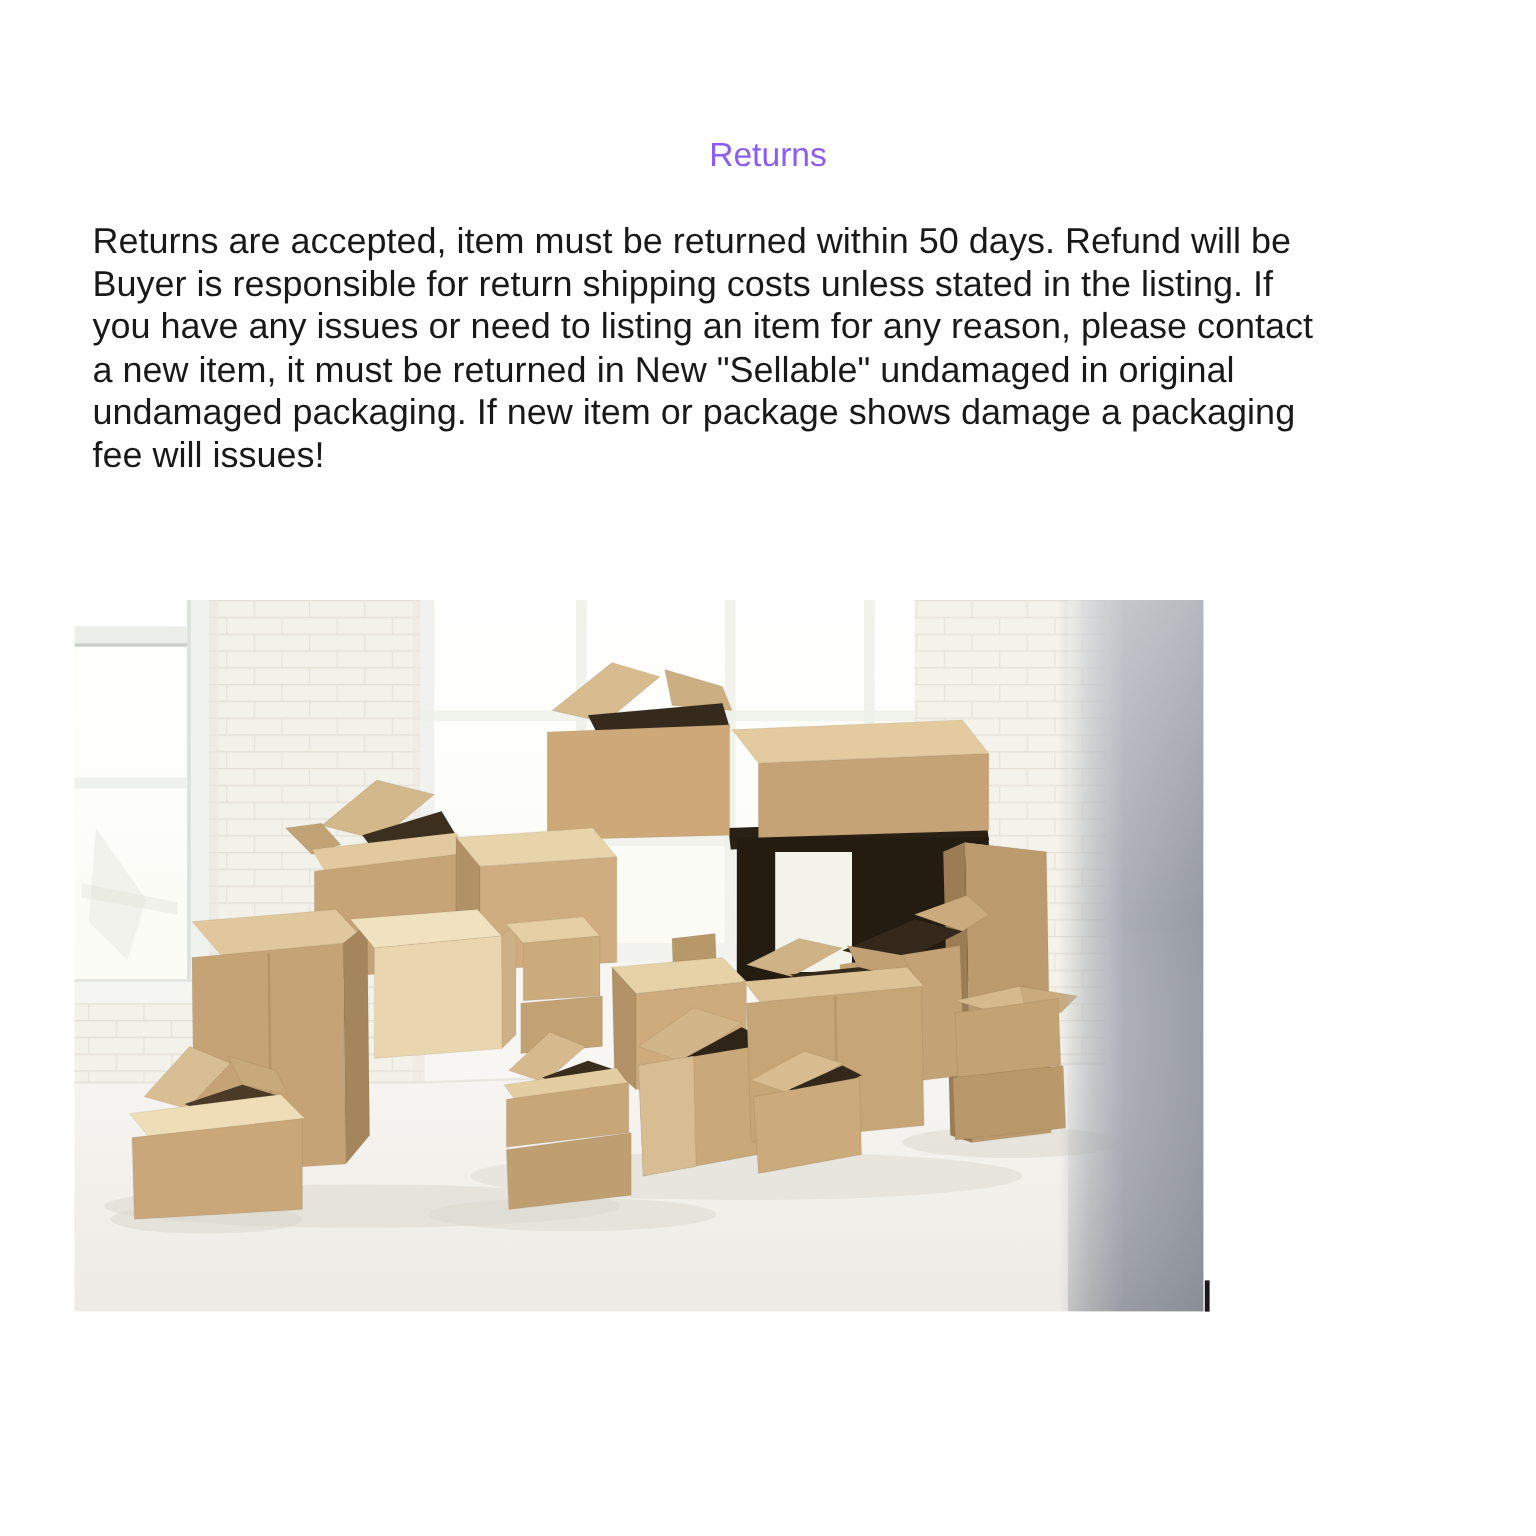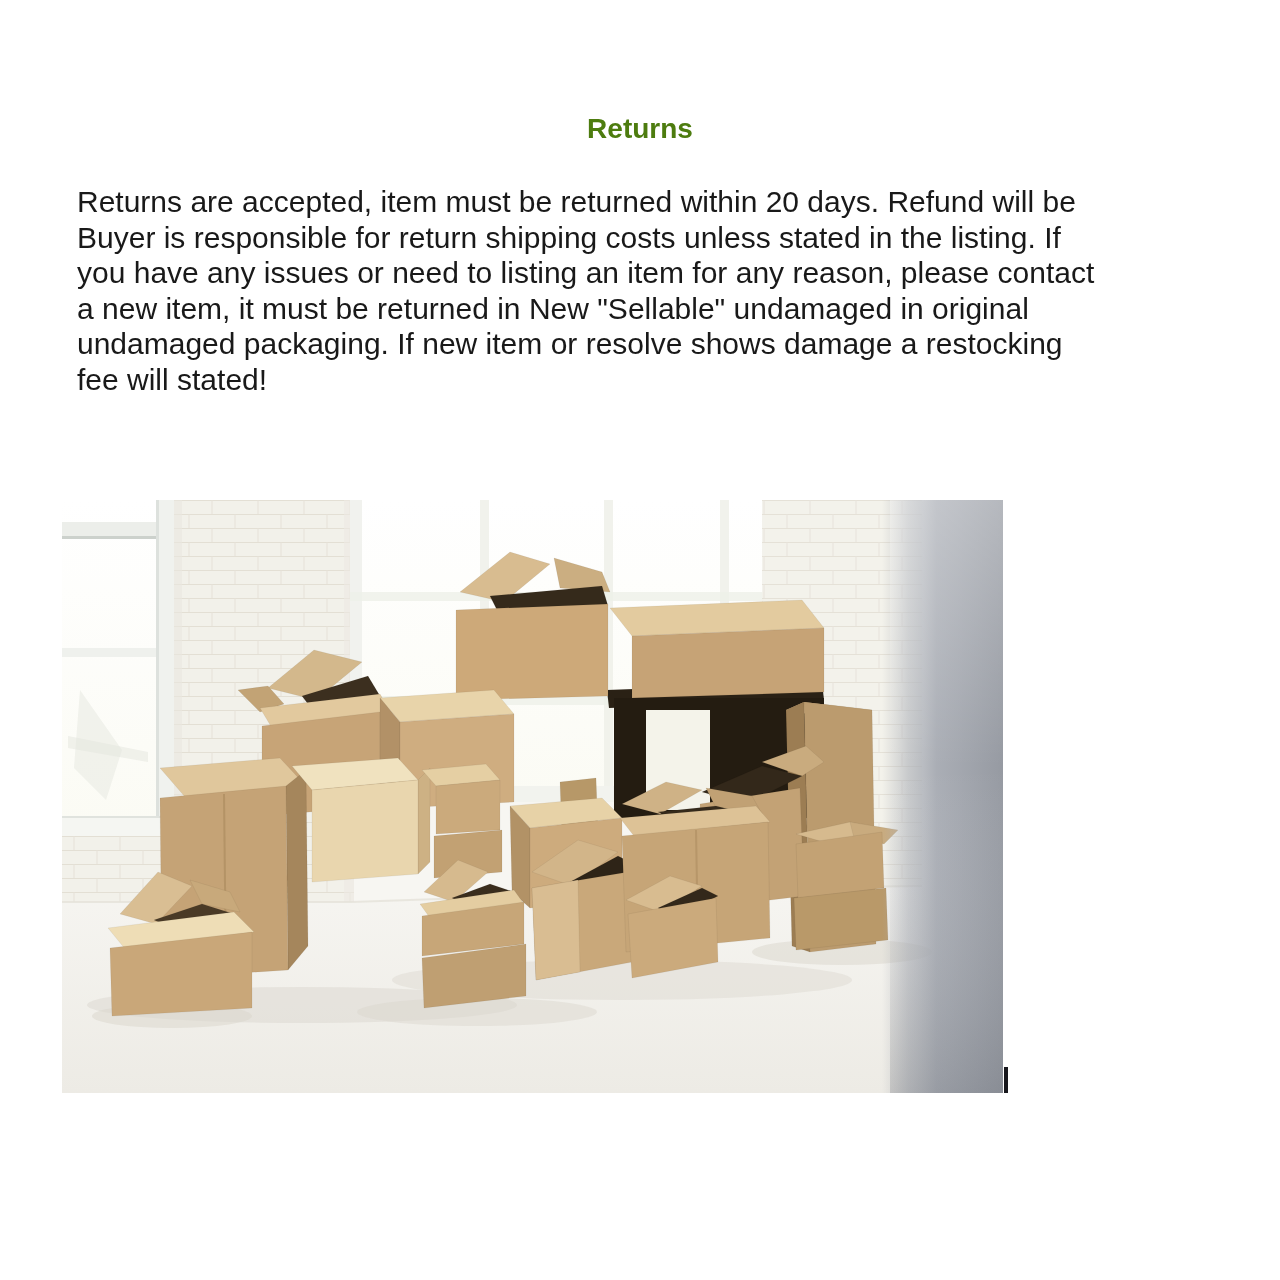--- a/index.html
+++ b/index.html
@@ -9,23 +9,23 @@
     background:#ffffff;
     position:relative;
     overflow:hidden;
     font-family:"Liberation Sans", sans-serif;
   }
   .page-title{
     position:absolute;
     top:112px;left:0;width:1280px;
     text-align:center;
     font-size:28px;
-    font-weight:bold;
+    font-weight:normal;
     line-height:34px;
-    color:#4d7c0f;
+    color:#8b5cf6;
   }
   .returns-paragraph{
     position:absolute;
     left:77px;top:184px;
     color:#191919;
     font-size:30px;
     line-height:35.5px;
   }
   .para-line{white-space:nowrap;}
   .photo-frame{
@@ -40,26 +40,26 @@
     width:4px;height:26px;
     background:#17171c;
   }
 </style>
 </head>
 <body>
 
 <div class="page-title">Returns</div>
 
 <div class="returns-paragraph">
-  <div class="para-line">Returns are accepted, item must be returned within 20 days. Refund will be</div>
+  <div class="para-line">Returns are accepted, item must be returned within 50 days. Refund will be</div>
   <div class="para-line">Buyer is responsible for return shipping costs unless stated in the listing. If</div>
   <div class="para-line">you have any issues or need to listing an item for any reason, please contact</div>
   <div class="para-line">a new item, it must be returned in New "Sellable" undamaged in original</div>
-  <div class="para-line">undamaged packaging. If new item or resolve shows damage a restocking</div>
-  <div class="para-line">fee will stated!</div>
+  <div class="para-line">undamaged packaging. If new item or package shows damage a packaging</div>
+  <div class="para-line">fee will issues!</div>
 </div>
 
 <div class="photo-frame" role="img" aria-label="Stacks of brown cardboard moving boxes piled in a bright white room with large windows, a white brick wall and a light floor; blurred gray wall edge in the right foreground">
 <svg viewBox="0 0 941 593" xmlns="http://www.w3.org/2000/svg">
   <defs>
     <pattern id="brick" width="46" height="28" patternUnits="userSpaceOnUse">
       <rect width="46" height="28" fill="#f2f1ea"></rect>
       <path d="M0 0.5h46M0 14.5h46" stroke="#e3dfd4" stroke-width="1.2"></path>
       <path d="M12 0v14M35 14v14" stroke="#e6e2d8" stroke-width="1"></path>
     </pattern>

